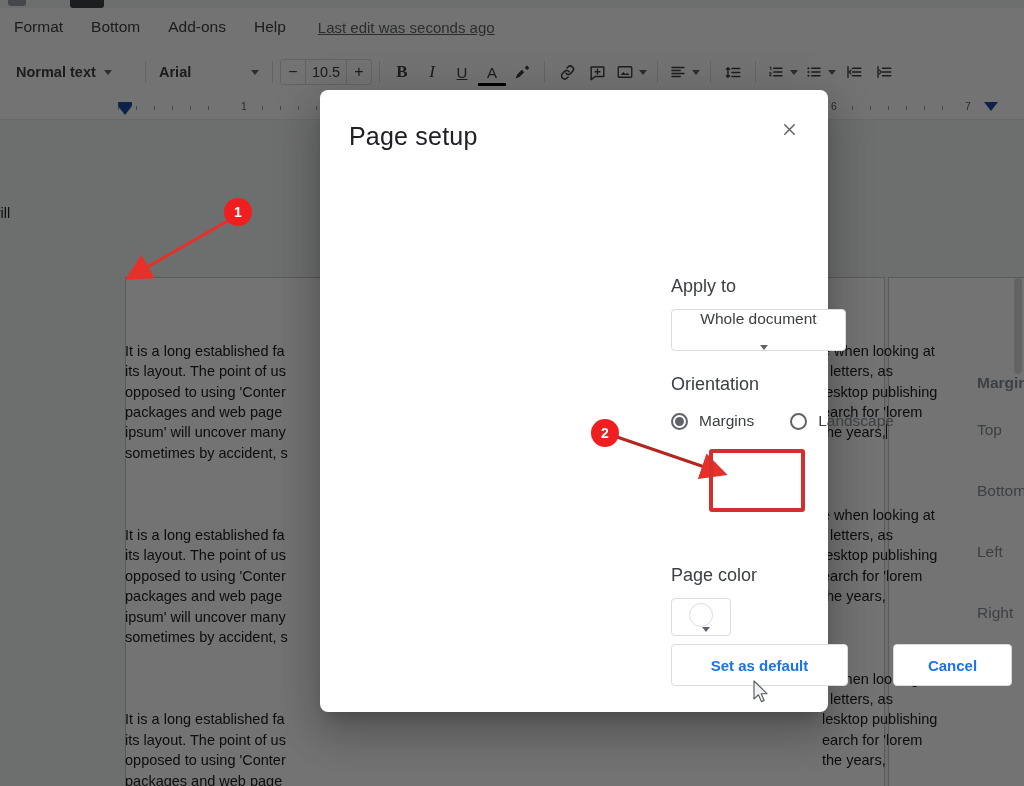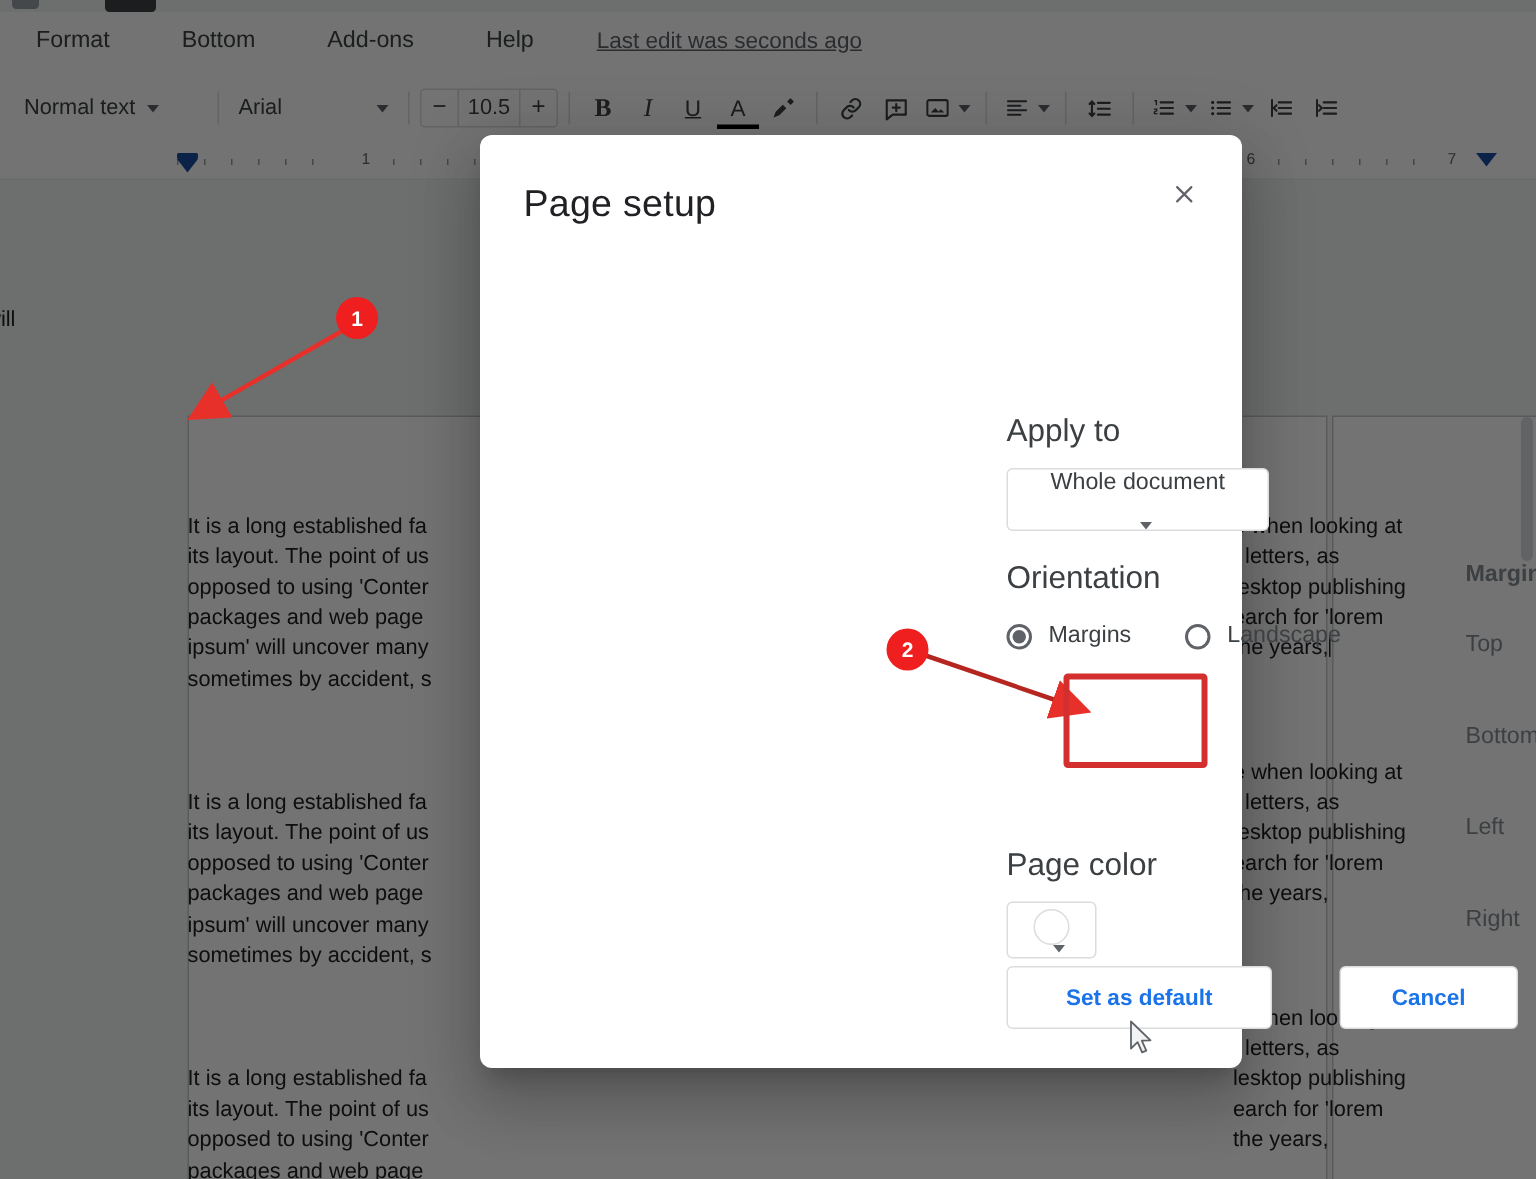--- a/index.html
+++ b/index.html
@@ -14,27 +14,27 @@
   #app { position:absolute; inset:0; background:#ffffff; }
   #dim { position:absolute; inset:0; background:rgba(0,0,0,0.55); z-index:40; }
 
   
   .topstub { position:absolute; left:0; top:0; width:1024px; height:8px; background:#f1f3f4; }
   .topstub .chip { position:absolute; left:70px; top:0; width:34px; height:8px; background:#3c4043; border-radius:0 0 3px 3px;}
   .topstub .chip2 { position:absolute; left:8px; top:0; width:18px; height:6px; background:#9aa0a6; border-radius:0 0 3px 3px;}
 
   
   .menubar { position:absolute; left:0; top:8px; width:1024px; height:38px; background:#ffffff; display:flex; align-items:center; }
-  .menu-item { font-size:15.5px; color:#3c4043; padding:4px 24px; border-radius:4px; white-space:nowrap; }
+  .menu-item { font-size:15.5px; color:#3c4043; padding:4px 14px; border-radius:4px; white-space:nowrap; }
   .lastedit { font-size:15px; color:#5f6368; text-decoration:underline; margin-left:18px; white-space:nowrap; }
 
   
   .toolbar { position:absolute; left:0; top:46px; width:1024px; height:52px; background:#ffffff; display:flex; align-items:center; padding-left:10px; }
   .tb-select { display:flex; align-items:center; height:30px; border-radius:4px; padding:0 6px; }
-  .tb-select .lbl { font-size:14.5px; color:#3c4043; white-space:nowrap; }
+  .tb-select .lbl { font-size:14.5px; color:#3c4043; white-space:nowrap;font-weight:bold; }
   .caret { width:0; height:0; border-left:4px solid transparent; border-right:4px solid transparent; border-top:5px solid #5f6368; margin-left:8px; }
   .vdiv { width:1px; height:22px; background:#dadce0; margin:0 7px; }
   .fontsize-group { display:flex; align-items:center; border:1px solid #dadce0; border-radius:3px; height:26px; }
   .fs-btn { width:24px; height:24px; display:flex; align-items:center; justify-content:center; color:#3c4043; font-size:16px; }
   .fs-val { width:42px; text-align:center; font-size:14.5px; color:#3c4043; border-left:1px solid #dadce0; border-right:1px solid #dadce0; height:24px; line-height:24px; }
   .tb-icon { width:30px; height:30px; display:flex; align-items:center; justify-content:center; color:#3c4043; border-radius:3px; }
   .tb-icon.with-caret { width:38px; }
   .ic-b { font-family:"Liberation Serif", serif; font-weight:bold; font-size:17px; }
   .ic-i { font-family:"Liberation Serif", serif; font-style:italic; font-size:17px; }
   .ic-u { font-size:15px; text-decoration:underline; }
@@ -64,21 +64,21 @@
   .caret-bar { display:inline-block; width:1.5px; height:15px; background:#202124; vertical-align:-2px; }
   .scroll-thumb { position:absolute; right:2px; top:158px; width:8px; height:96px; background:#dadce0; border-radius:4px; }
 
   
   .modal { position:absolute; left:320px; top:90px; width:508px; height:622px; background:#ffffff; border-radius:8px; z-index:50;
            box-shadow:0 24px 38px 3px rgba(0,0,0,.14), 0 9px 46px 8px rgba(0,0,0,.12), 0 11px 15px -7px rgba(0,0,0,.2); }
   .m-title { position:absolute; left:29px; top:32px; font-size:25px; color:#202124; font-weight:400; letter-spacing:.2px; }
   .m-close { position:absolute; right:22px; top:22px; width:34px; height:34px; display:flex; align-items:center; justify-content:center; border-radius:50%; color:#5f6368; }
 
   .m-body { position:absolute; left:0; top:88px; right:0; bottom:82px; }
-  .sec-label { font-size:21px; color:#3c4043; }
+  .sec-label { font-size:18px; color:#3c4043; }
   .field-box { border:1px solid #dadce0; border-radius:4px; background:#fff; display:flex; align-items:center;flex-direction:column; }
   .dd { height:42px; padding:0 12px; justify-content:space-between; }
   .dd .txt { font-size:15.5px; color:#3c4043; white-space:nowrap; }
   .dd-caret { width:0; height:0; border-left:4.5px solid transparent; border-right:4.5px solid transparent; border-top:5.5px solid #5f6368; margin-left:10px; }
 
   .apply-wrap { position:absolute; left:351px; top:98px; }
   .apply-dd { width:175px; margin-top:12px; }
 
   .orient-wrap { position:absolute; left:351px; top:196px; }
   .radios { display:flex; align-items:center; margin-top:17px; }

